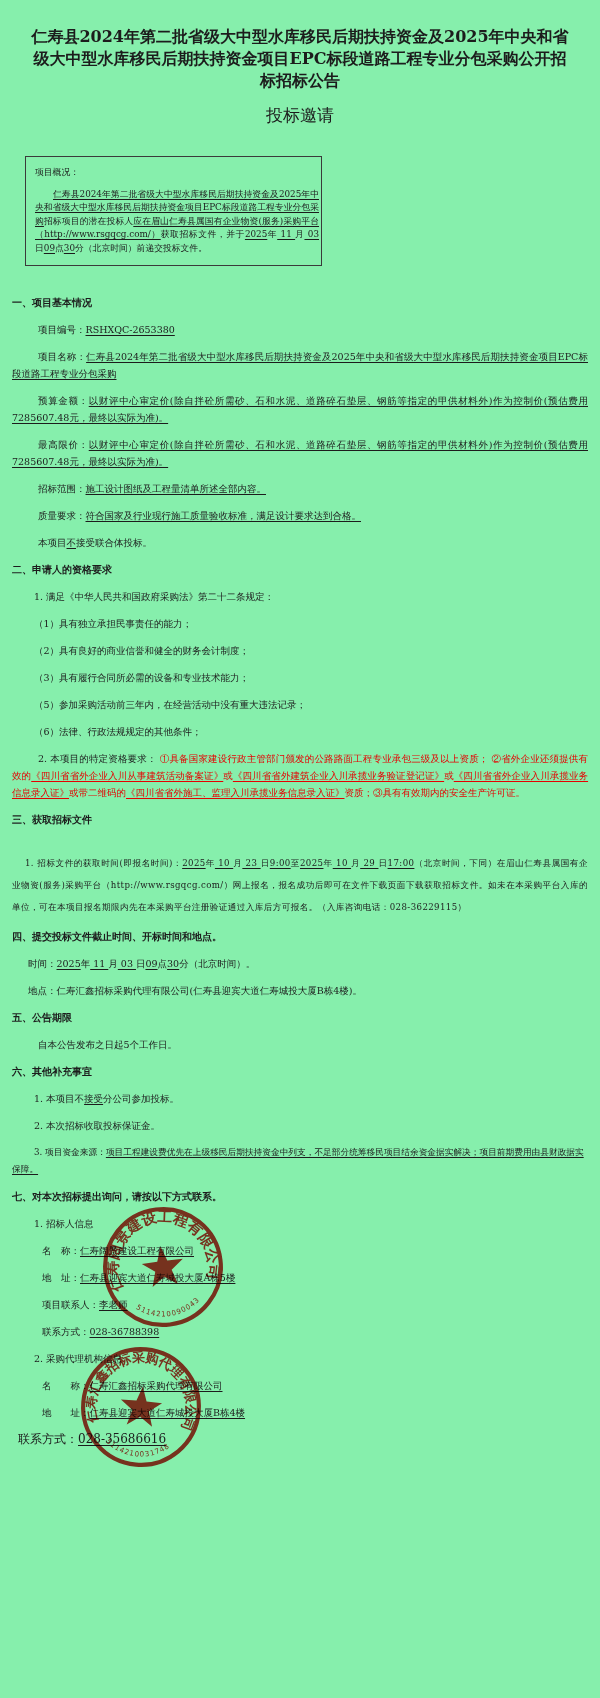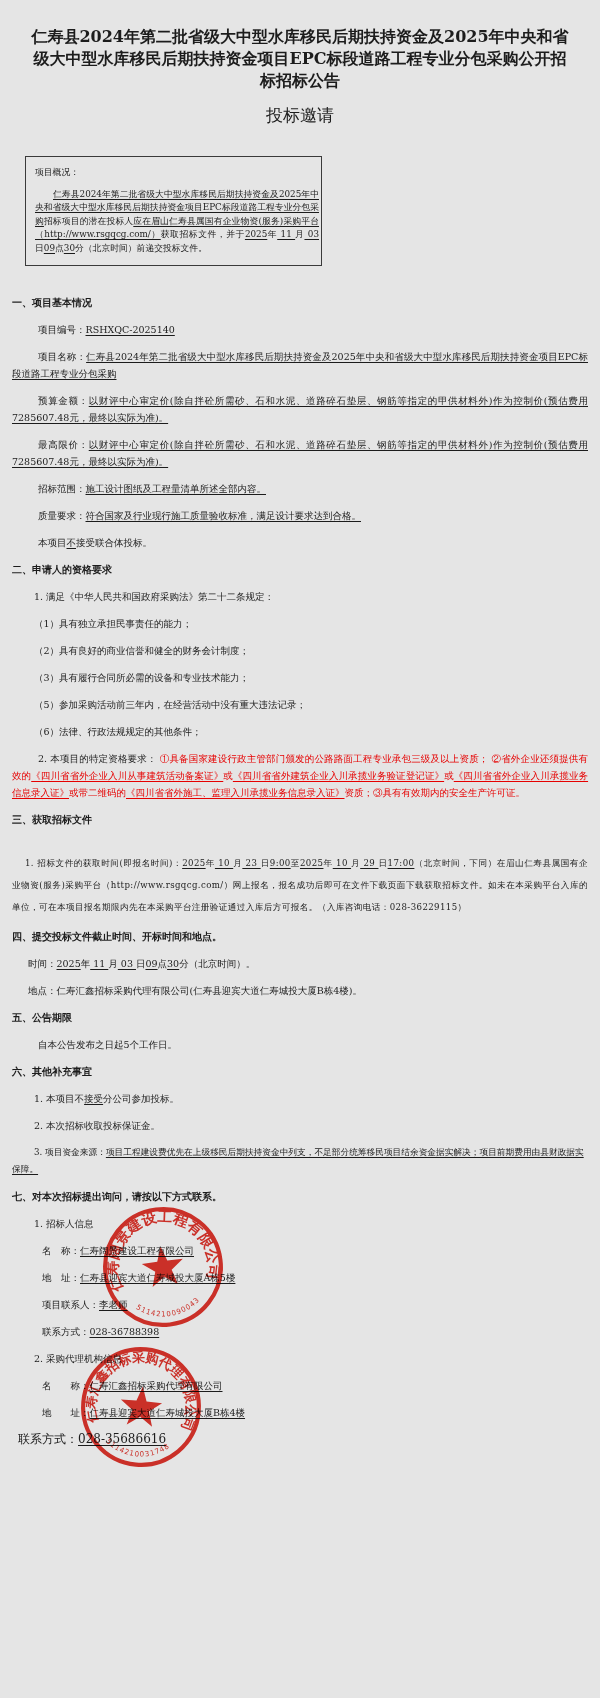--- a/index.html
+++ b/index.html
@@ -1,20 +1,20 @@
 <!DOCTYPE html>
 <html><head>
 <meta charset="utf-8">
 <style>
   html,body{margin:0;padding:0;background:#ffffff;}
   .page{
     position:relative;
     width:600px;height:1698px;
     margin:0 auto;
-    background:#e5e5e5;
+    background:#86efac;
     color:#1c1c1c;
     font-family:"DejaVu Serif","Liberation Serif",serif;
     overflow:hidden;
   }
   .inner{padding:26px 12px 0 12px;}
   .doc-title{
     width:540px;margin:0 auto;
     font-size:16px;line-height:22px;
     font-weight:bold;text-align:center;
   }
@@ -67,21 +67,21 @@
     <div class="doc-title">仁寿县2024年第二批省级大中型水库移民后期扶持资金及2025年中央和省级大中型水库移民后期扶持资金项目EPC标段道路工程专业分包采购公开招标招标公告</div>
     <div class="doc-subtitle">投标邀请</div>
 
     <div class="overview-box">
       <div class="box-label">项目概况：</div>
       <div class="box-para"><span class="u">仁寿县2024年第二批省级大中型水库移民后期扶持资金及2025年中央和省级大中型水库移民后期扶持资金项目EPC标段道路工程专业分包采购</span><span>招标项目的潜在投标人</span><span class="u">应在眉山仁寿县属国有企业物资(服务)采购平台（http://www.rsgqcg.com/）</span><span>获取招标文件，并于</span><span class="u">2025</span><span>年</span><span class="u"> 11 </span><span>月</span><span class="u"> 03 </span><span>日</span><span class="u">09</span><span>点</span><span class="u">30</span><span>分（北京时间）前递交投标文件。</span></div>
     </div>
 
     <div class="body-blocks">
         <div class="h"><span>一、项目基本情况</span></div>
-        <div class="p"><span>项目编号：</span><span class="u">RSHXQC-2025140</span></div>
+        <div class="p"><span>项目编号：</span><span class="u">RSHXQC-2653380</span></div>
         <div class="p"><span>项目名称：</span><span class="u">仁寿县2024年第二批省级大中型水库移民后期扶持资金及2025年中央和省级大中型水库移民后期扶持资金项目EPC标段道路工程专业分包采购</span></div>
         <div class="p"><span>预算金额：</span><span class="u">以财评中心审定价(除自拌砼所需砂、石和水泥、道路碎石垫层、钢筋等指定的甲供材料外)作为控制价(预估费用7285607.48元，最终以实际为准)。</span></div>
         <div class="p"><span>最高限价：</span><span class="u">以财评中心审定价(除自拌砼所需砂、石和水泥、道路碎石垫层、钢筋等指定的甲供材料外)作为控制价(预估费用7285607.48元，最终以实际为准)。</span></div>
         <div class="p"><span>招标范围：</span><span class="u">施工设计图纸及工程量清单所述全部内容。</span></div>
         <div class="p"><span>质量要求：</span><span class="u">符合国家及行业现行施工质量验收标准，满足设计要求达到合格。</span></div>
         <div class="p"><span>本项目</span><span class="u">不</span><span>接受联合体投标。</span></div>
         <div class="h"><span>二、申请人的资格要求</span></div>
         <div class="pi"><span>1. 满足《中华人民共和国政府采购法》第二十二条规定：</span></div>
         <div class="pi"><span>（1）具有独立承担民事责任的能力；</span></div>
         <div class="pi"><span>（2）具有良好的商业信誉和健全的财务会计制度；</span></div>

